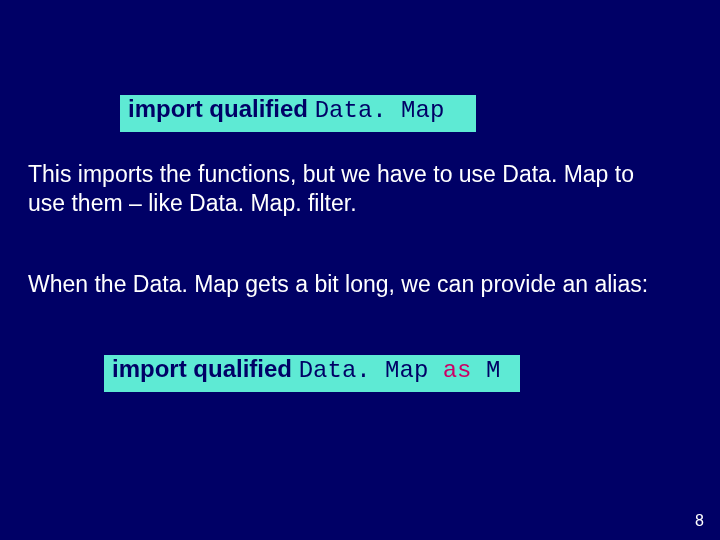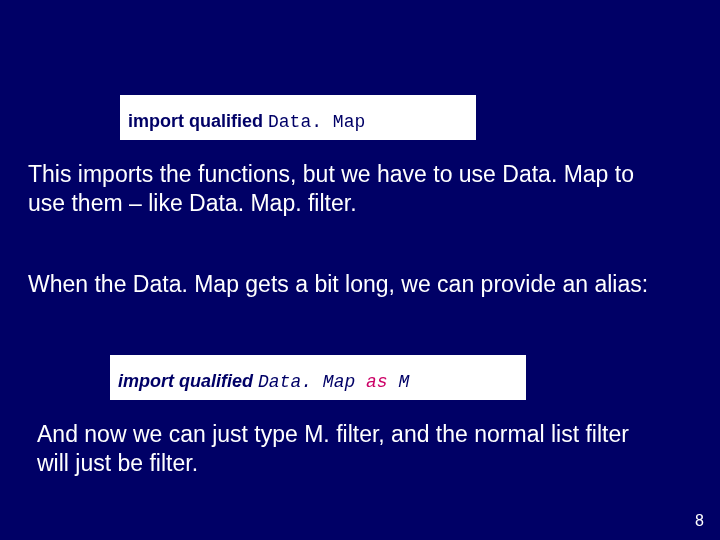--- a/index.html
+++ b/index.html
@@ -18,23 +18,23 @@
     height: 540px;
     box-sizing: border-box;
   }
   .para {
     position: absolute;
     font-size: 23px;
     line-height: 1.25;
   }
   .codebox {
     position: absolute;
-    background: #ffffff;
-    padding: 16px 8px 6px 8px;
-    font-size: 18px;
+    background: #5eead4;
+    padding: 0 8px 6px 8px;
+    font-size: 24px;
     line-height: 1.2;
     white-space: nowrap;
   }
   .kw-import {
     font-weight: bold;
     color: #000066;
   }
   .mono {
     font-family: "Courier New", Courier, monospace;
     color: #000066;
@@ -58,21 +58,20 @@
 
 
   <div class="codebox" style="left:120px; top:95px; width:340px;">
     <span class="kw-import">import qualified </span><span class="mono">Data. Map</span>
   </div>
 
   <div class="para" style="left:28px; top:160px; width:640px; color:#ffffff;">This imports the functions, but we have to use Data. Map to use them – like Data. Map. filter.</div>
 
   <div class="para" style="left:28px; top:270px; width:640px; color:#ffffff;">When the Data. Map gets a bit long, we can provide an alias:</div>
 
-  <div class="codebox" style="left:110px; top:355px; width:400px;font-style:italic;">
+  <div class="codebox" style="left:104px; top:355px; width:400px;">
     <span class="kw-import">import qualified </span><span class="mono">Data. Map </span><span class="kw-as">as </span><span class="mono">M</span>
   </div>
 
-  <div class="para" style="left:37px; top:420px; width:620px; color:#ffffff;">And now we can just type M. filter, and the normal list filter will just be filter.</div>
 
   <div class="pagenum">8</div>
 
 </div>
 
 </body></html>

